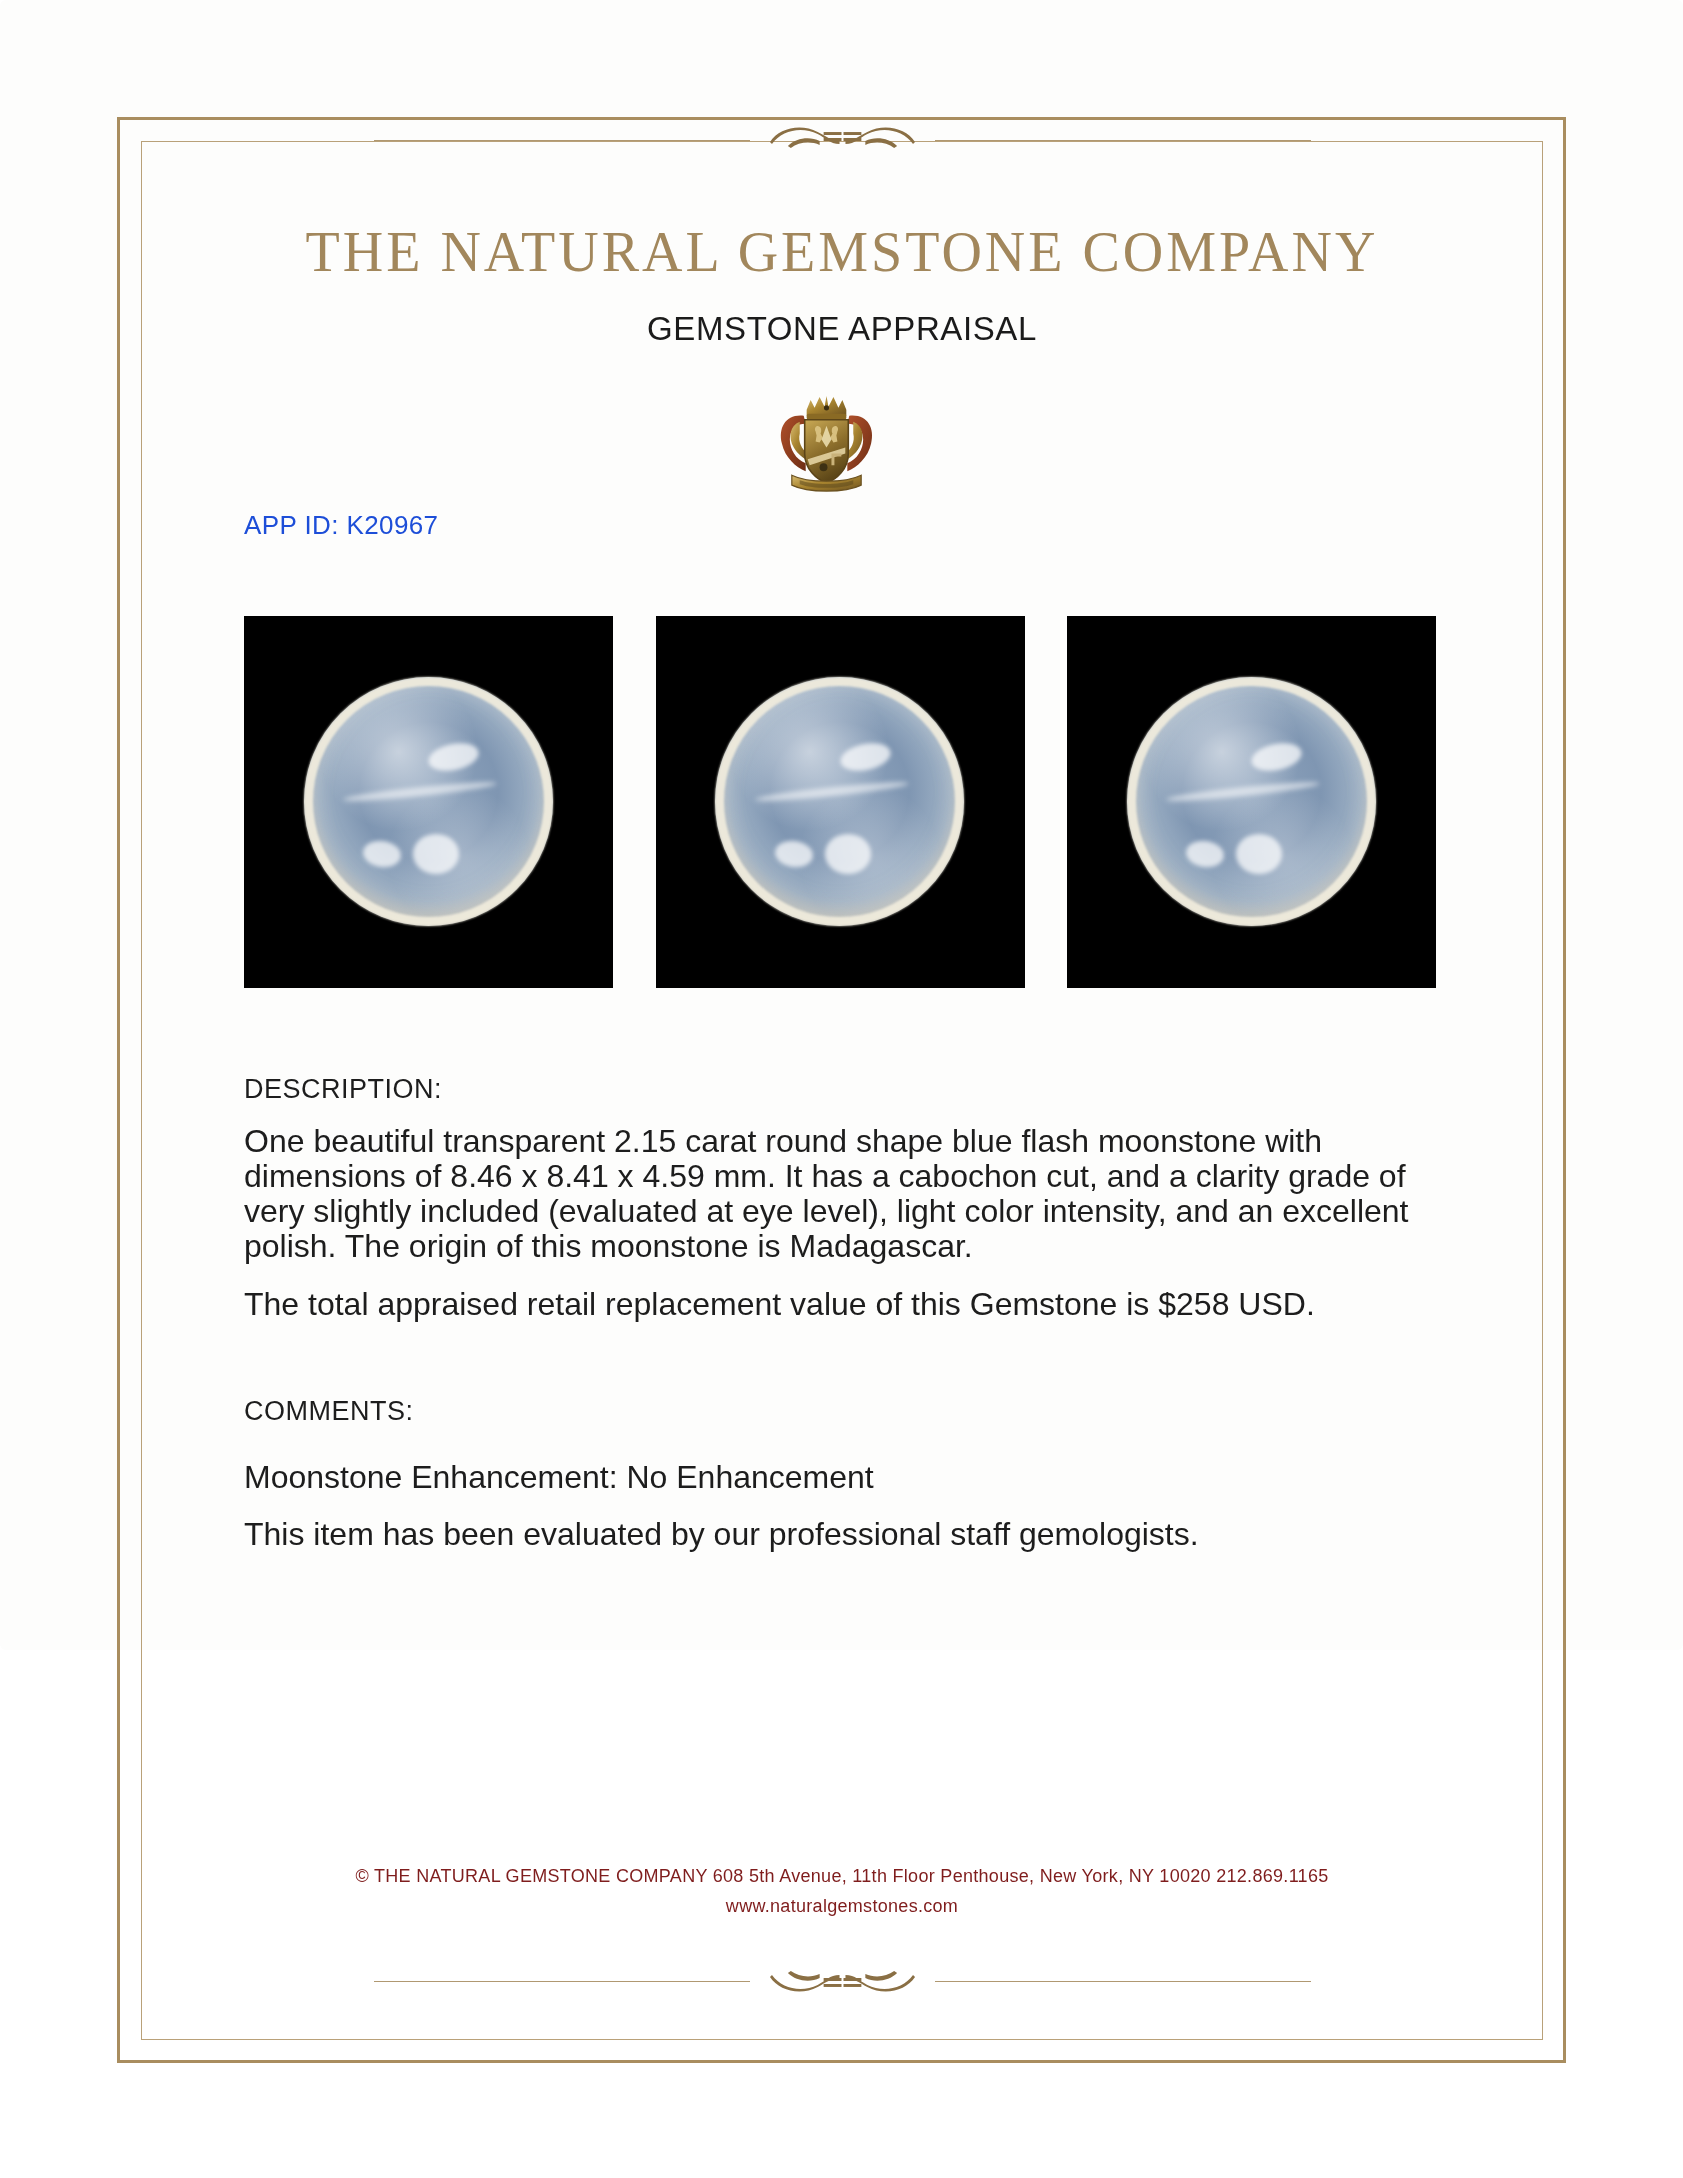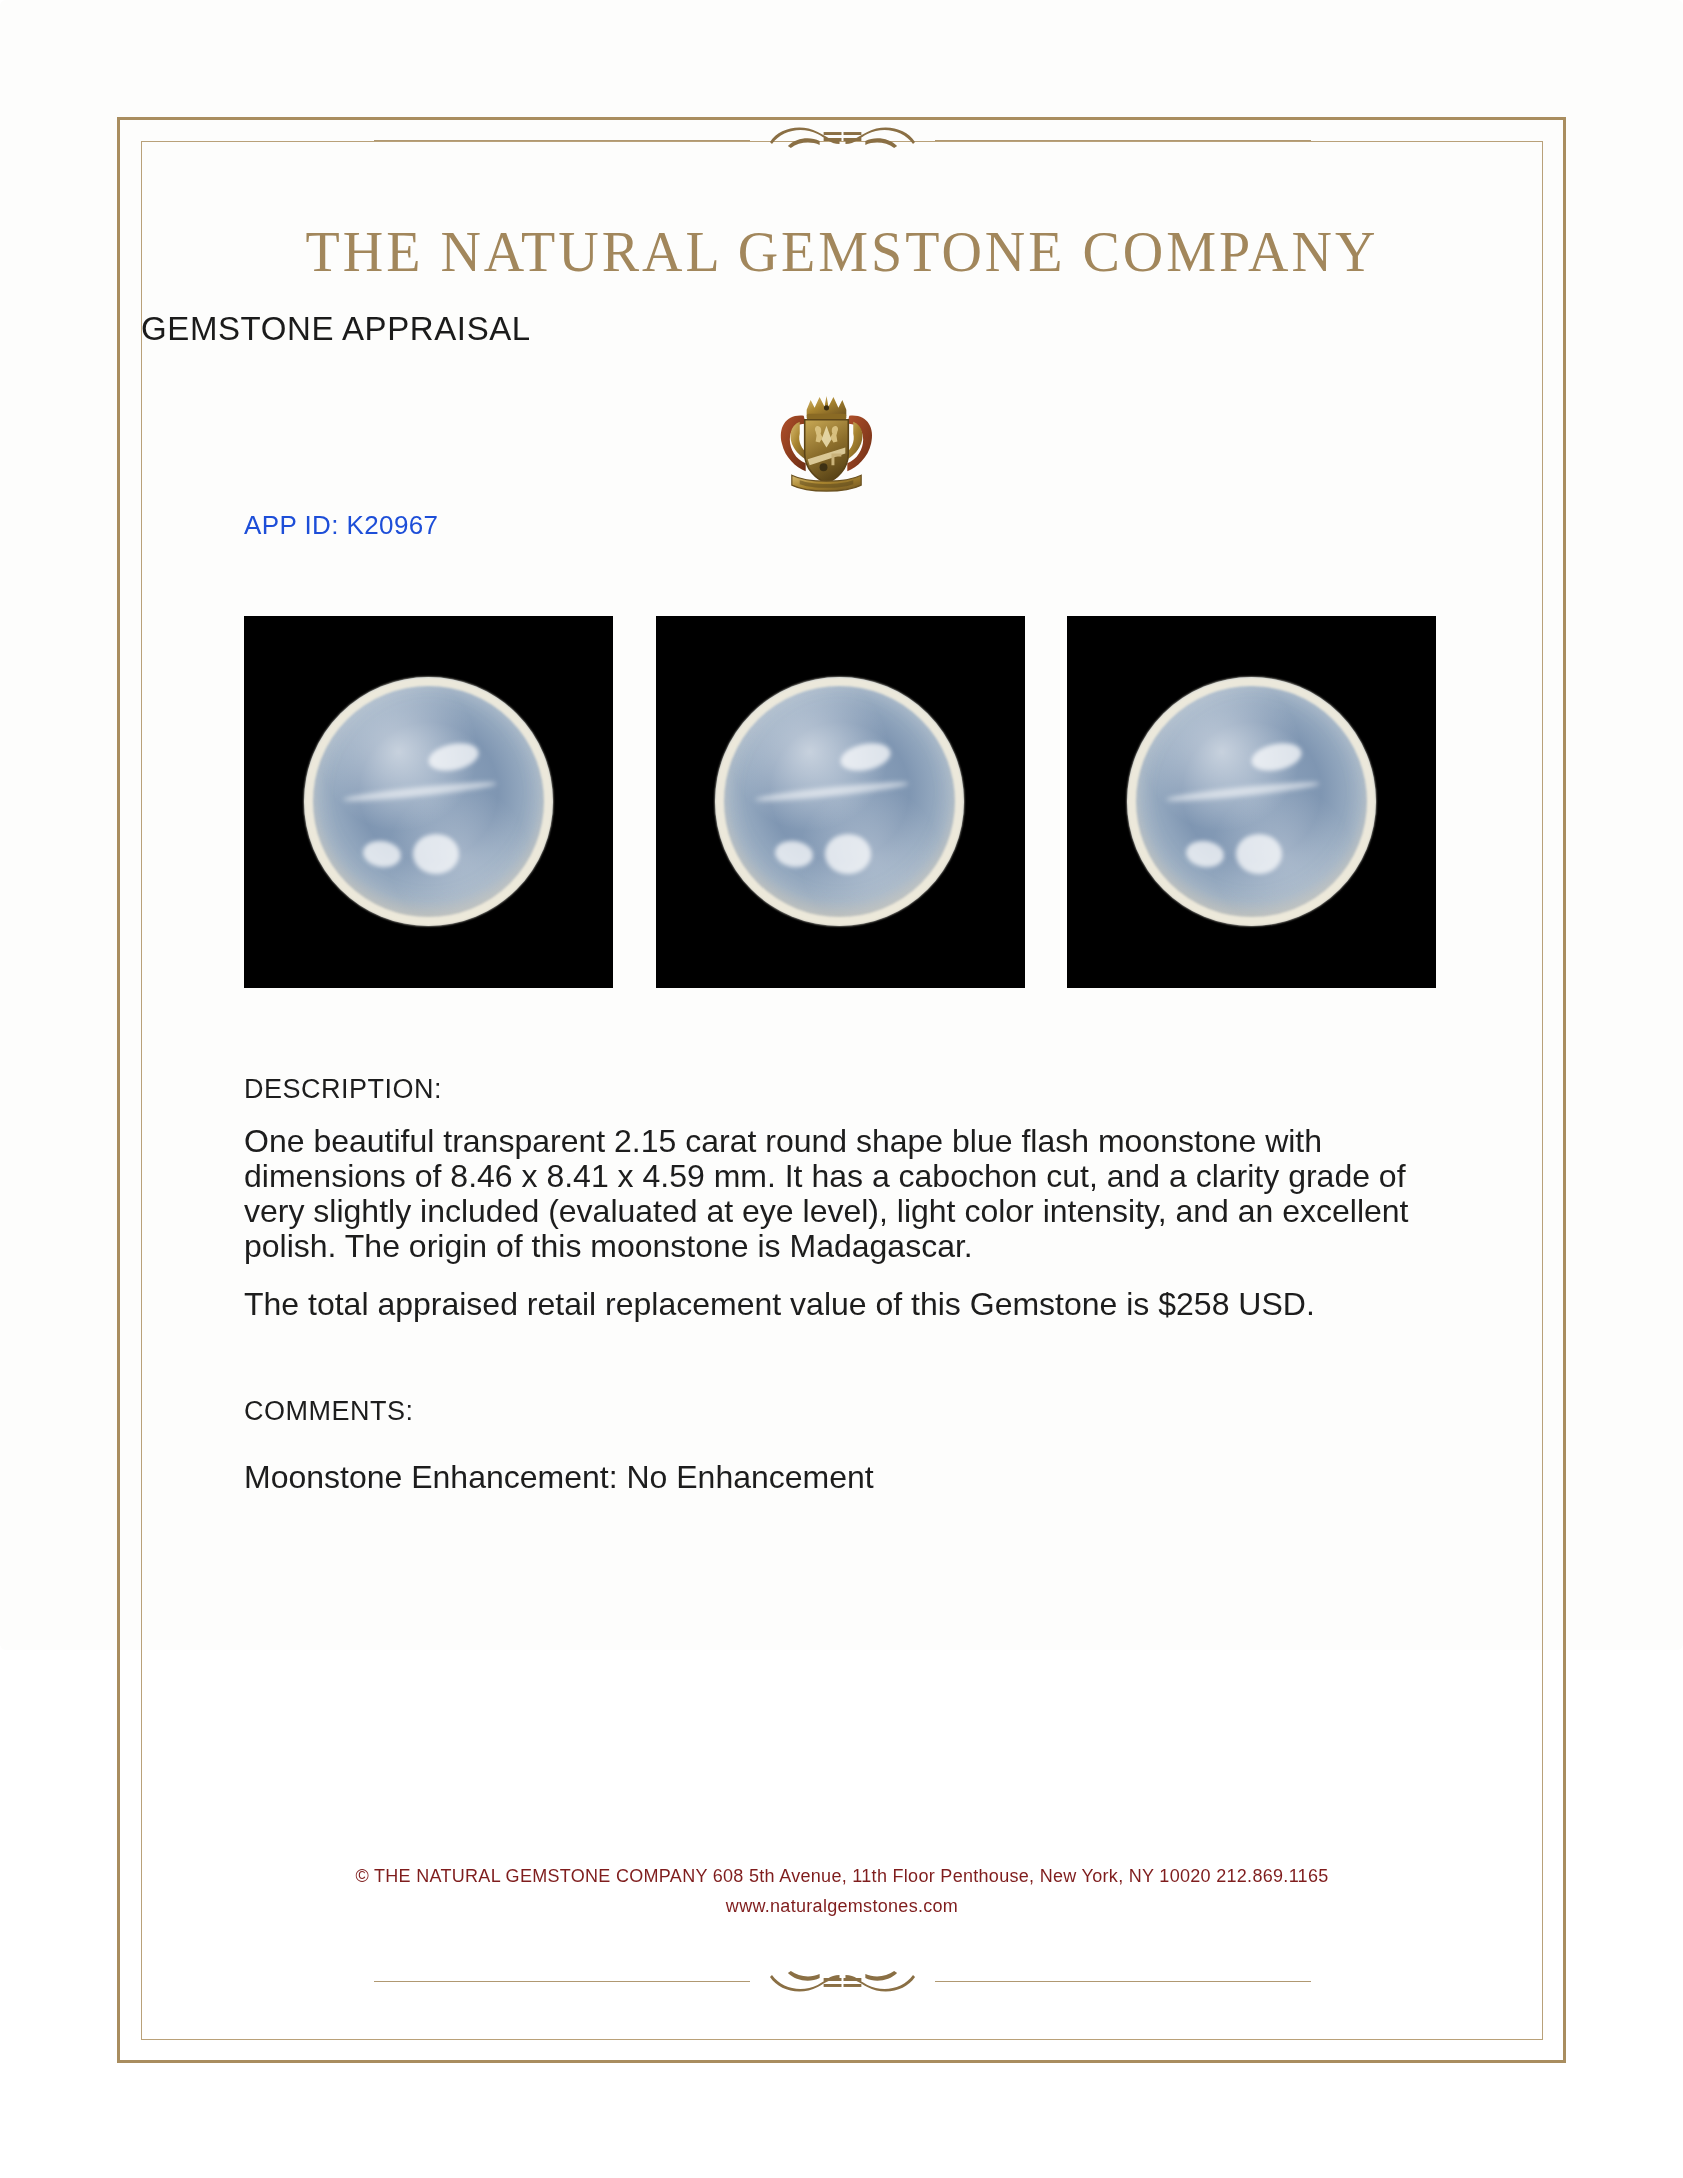--- a/index.html
+++ b/index.html
@@ -80,21 +80,21 @@
     letter-spacing: 3px;
     color: #a2875c;
     white-space: nowrap;
     font-weight: 400;
   }
   .doc-subtitle {
     position: absolute;
     left: 141px;
     top: 310px;
     width: 1402px;
-    text-align: left;
+    text-align: center;
     font-size: 33px;
     letter-spacing: 0.6px;
     color: #1b1b1b;
     font-weight: 400;
   }
 
   
   .crest-wrap {
     position: absolute;
     left: 762px;
@@ -320,20 +320,21 @@
   <div class="section-heading" id="description-heading">DESCRIPTION:</div>
 
   <div class="body-block" id="description-text">One beautiful transparent 2.15 carat round shape blue flash moonstone with dimensions of 8.46 x 8.41 x 4.59 mm. It has a cabochon cut, and a clarity grade of very slightly included (evaluated at eye level), light color intensity, and an excellent polish. The origin of this moonstone is Madagascar.</div>
 
   <div class="body-block" id="value-text">The total appraised retail replacement value of this Gemstone is $258 USD.</div>
 
   <div class="section-heading" id="comments-heading">COMMENTS:</div>
 
   <div class="body-block" id="comments-line-1">Moonstone Enhancement: No Enhancement</div>
 
+  <div class="body-block" id="comments-line-2">This item has been evaluated by our professional staff gemologists.</div>
 
   <div class="footer">
     <div>© THE NATURAL GEMSTONE COMPANY  608 5th Avenue, 11th Floor Penthouse, New York, NY  10020   212.869.1165</div>
     <div>www.naturalgemstones.com</div>
   </div>
 
   <div class="ornament-row bottom">
     <div class="orn-rule"></div>
     <div class="orn-glyph">
       <svg width="149" height="34" viewBox="0 0 150 34">

